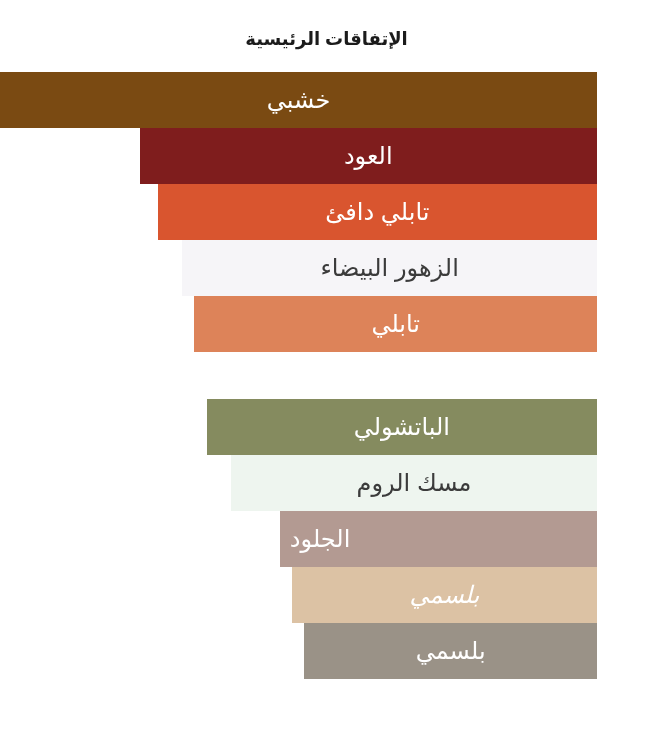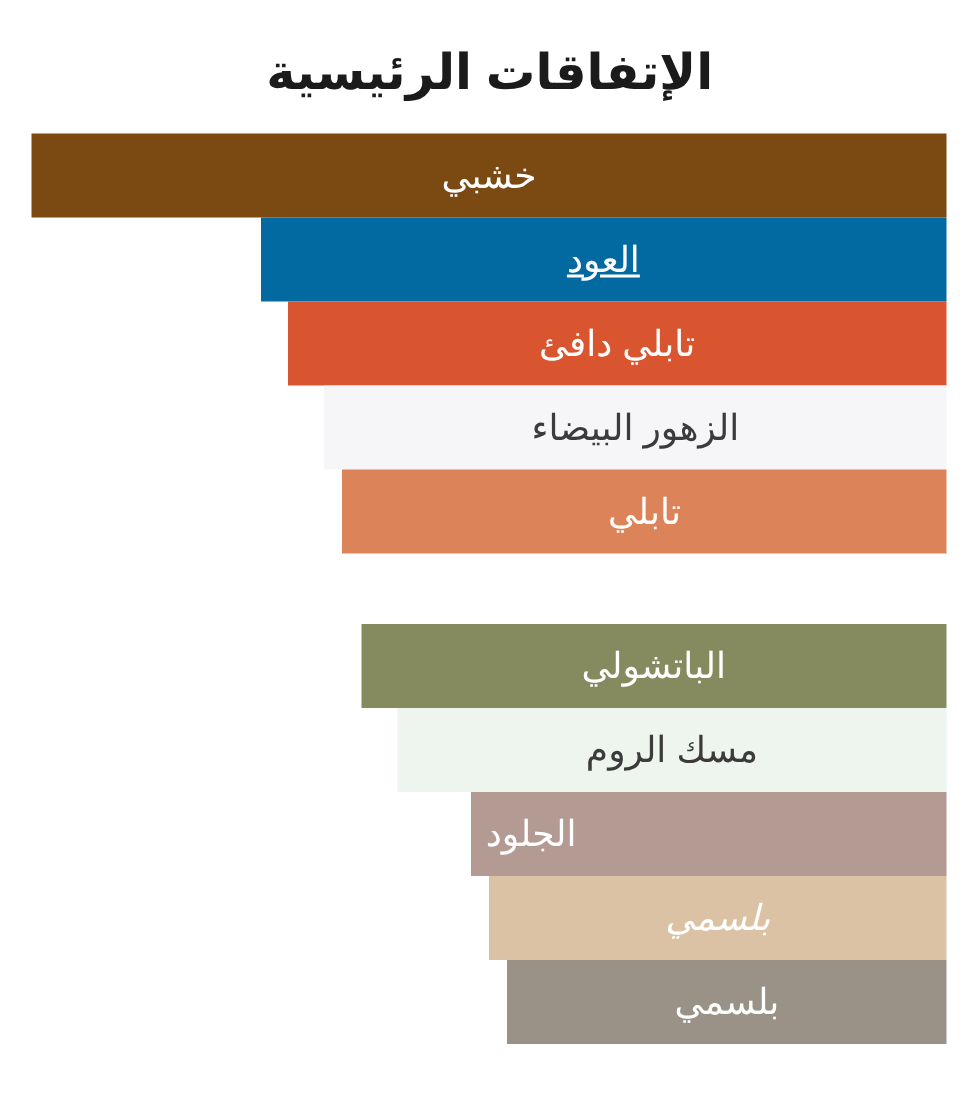--- a/index.html
+++ b/index.html
@@ -16,42 +16,42 @@
   .chart-wrap {
     width: 653px;
     height: 741px;
     position: relative;
     background: #ffffff;
     box-sizing: border-box;
   }
   .chart-title {
     width: 100%;
     text-align: center;
-    font-size: 33px;
+    font-size: 18px;
     font-weight: bold;
     color: #1b1b1b;
     padding-top: 28px;
     padding-bottom: 0;
     letter-spacing: 0px;
     direction: rtl;
   }
   .bars {
     margin-top: 22px;
     width: 100%;
     display: flex;
     flex-direction: column;
     align-items: flex-end;
     padding-right: 0px;
   }
   .bar-row {
     width: 100%;
     display: flex;
     justify-content: flex-start;
     box-sizing: border-box;
-    padding-right: 22px;
+    padding-right: 56px;
   }
   .bar {
     height: 56px;
     display: flex;
     align-items: center;
     justify-content: center;
     box-sizing: border-box;
     font-size: 24px;
     direction: rtl;
     white-space: nowrap;
@@ -68,21 +68,21 @@
 
   <div class="chart-title">الإتفاقات الرئيسية</div>
 
   <div class="bars">
     <div class="bar-row">
       <div class="bar" style="width: 610px; background: rgb(122, 74, 18); color: rgb(255, 255, 255);">
         <span class="bar-label">خشبي</span>
       </div>
     </div>
     <div class="bar-row">
-      <div class="bar" style="width: 457.5px; background: #0369a1; color: rgb(255, 255, 255); text-decoration: underline;">
+      <div class="bar" style="width: 457.5px; background: #7f1d1d; color: rgb(255, 255, 255);">
         <span class="bar-label">العود</span>
       </div>
     </div>
     <div class="bar-row">
       <div class="bar" style="width: 439.2px; background: rgb(217, 85, 47); color: rgb(255, 255, 255);">
         <span class="bar-label">تابلي دافئ</span>
       </div>
     </div>
     <div class="bar-row">
       <div class="bar" style="width: 414.8px; background: rgb(246, 245, 248); color: rgb(59, 59, 59);">

